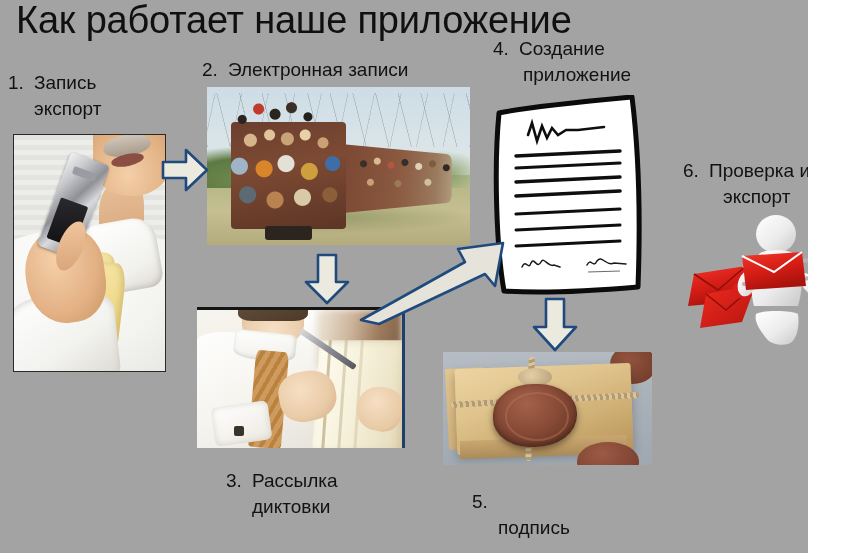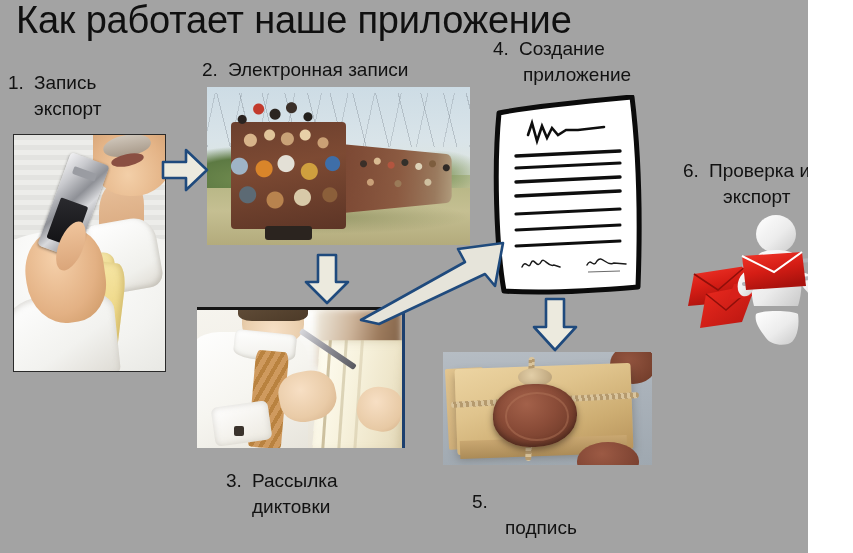--- a/index.html
+++ b/index.html
@@ -439,21 +439,21 @@
     <span class="txt">
       <span>Рассылка</span><br>
       <span>диктовки</span>
     </span>
   </div>
 
   <div class="caption" style="left:472px; top:489px; width:190px;">
     <span class="num">5.</span>
     <span class="txt">
       <br>
-      <span style="margin-left:7px;">подпись</span>
+      <span style="margin-left:0;">подпись</span>
     </span>
   </div>
 
   <div class="photo" id="photo-dictation">
     <div class="wallbands"></div>
     <div class="shirt"></div>
     <div class="neck"></div>
     <div class="chin"></div>
     <div class="mustache"></div>
     <div class="mouth"></div>

